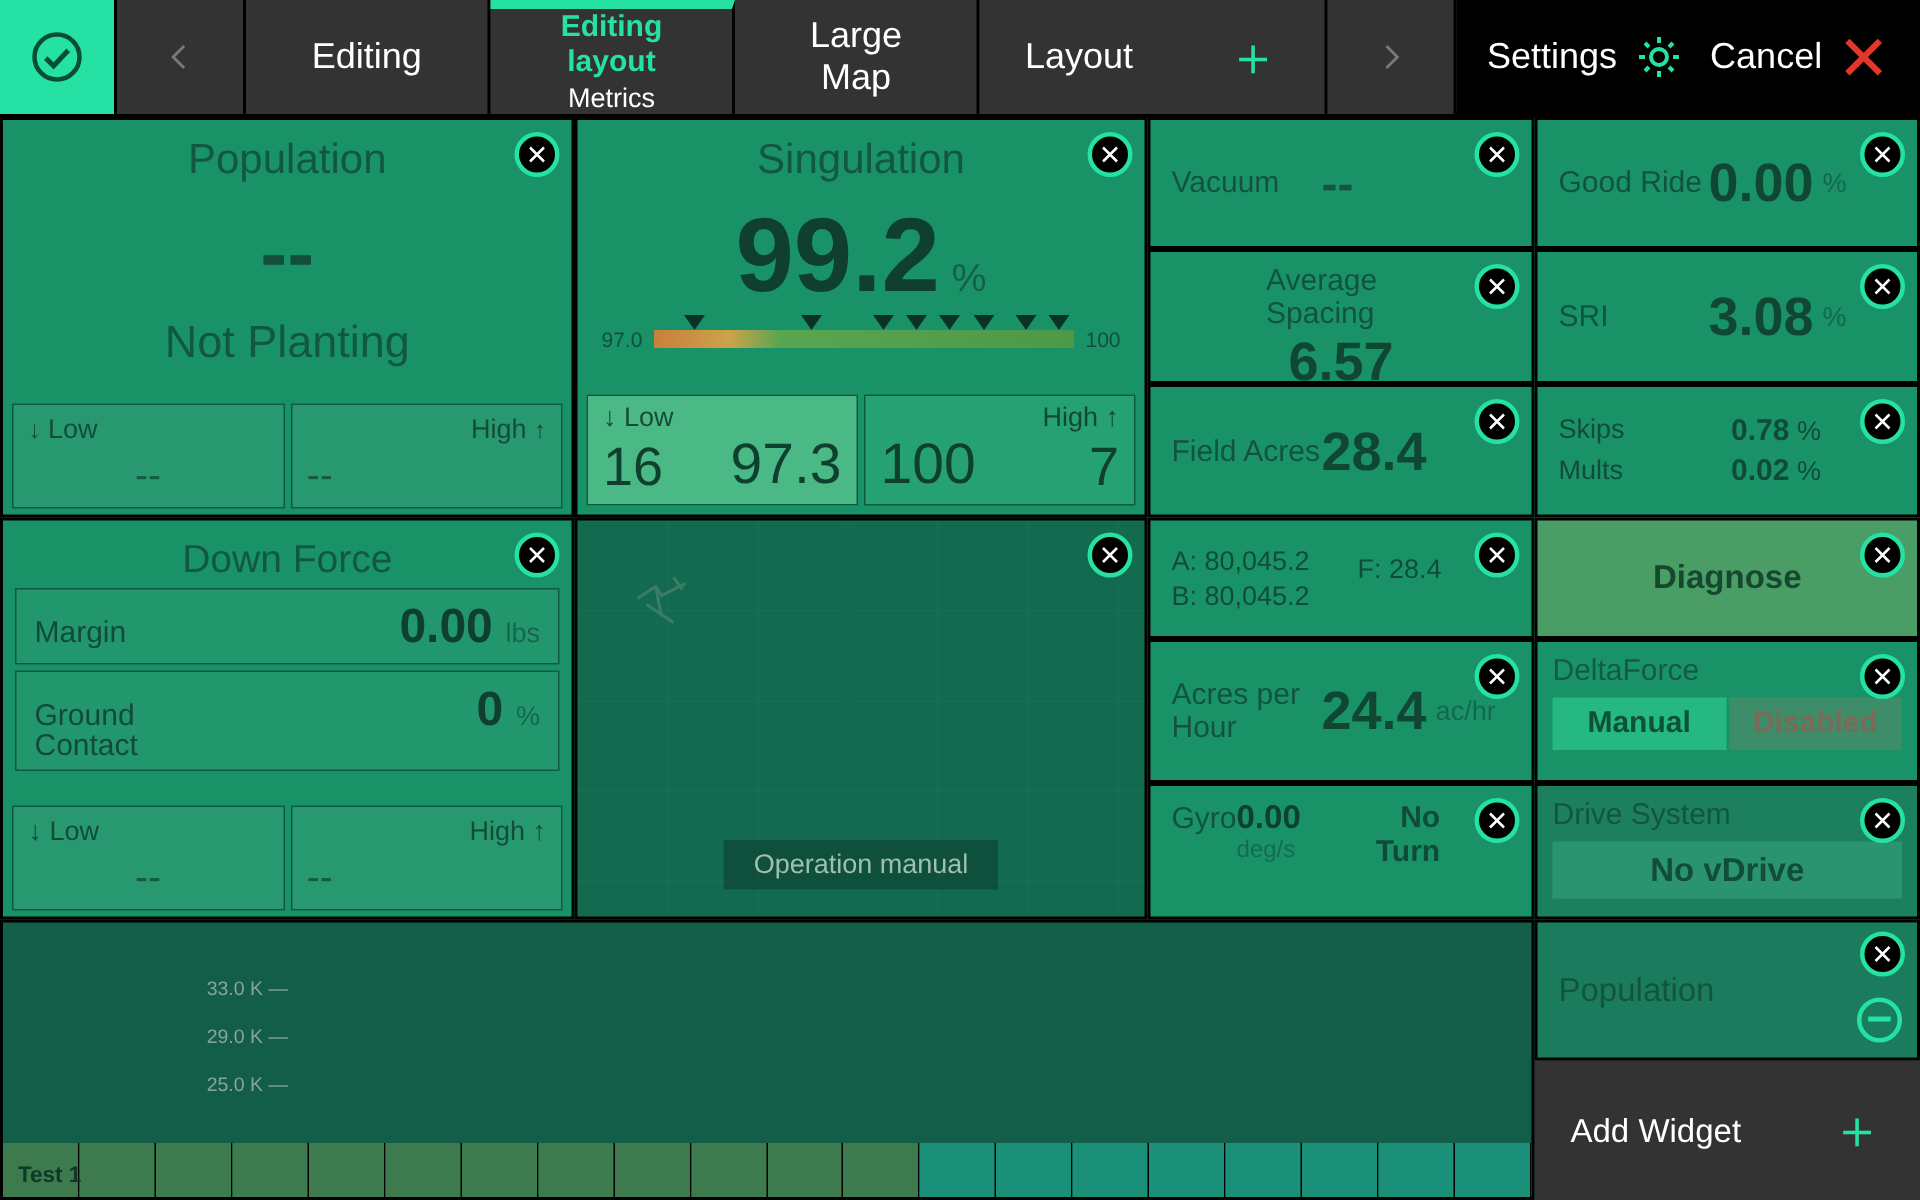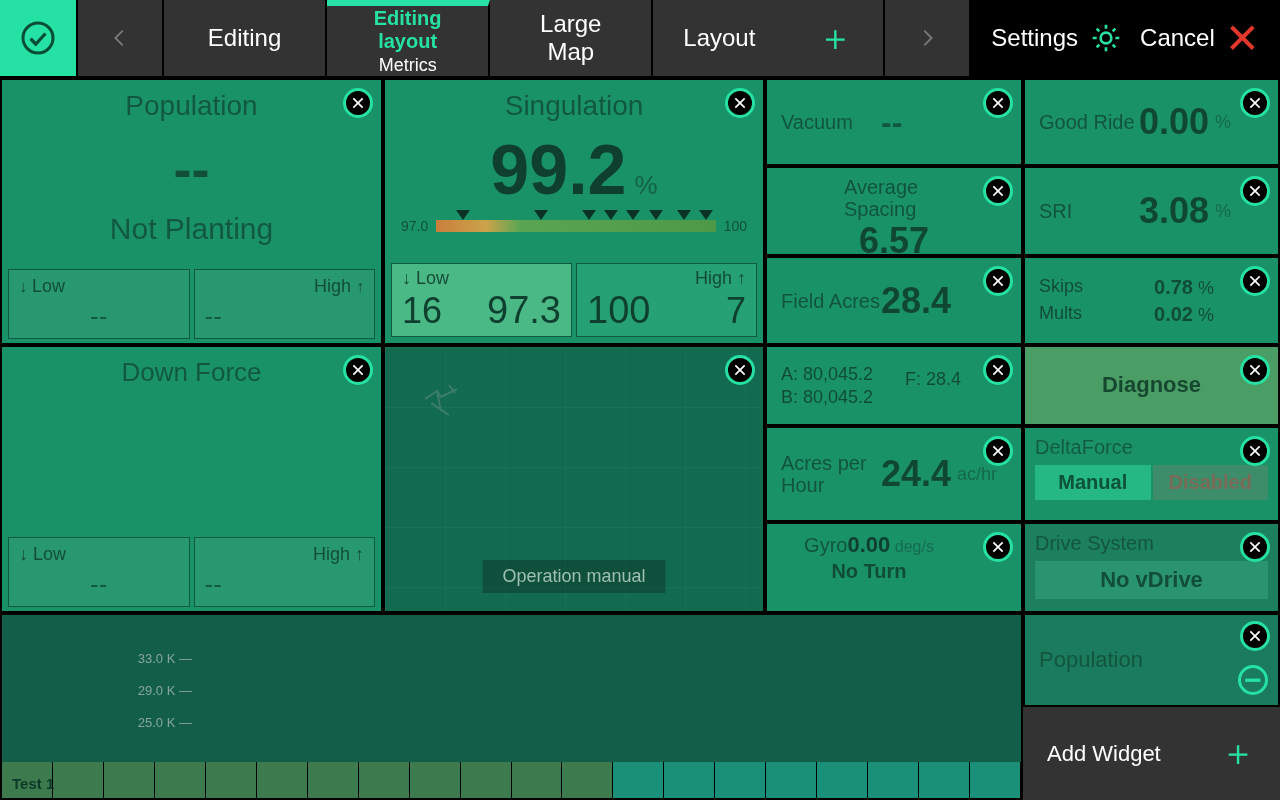--- a/index.html
+++ b/index.html
@@ -67,21 +67,21 @@
 .delta-cell .ttl { font-size: 20px; color: #0f3f2e; opacity: 0.65; margin-bottom: 6px; }
 .delta-btns { display: flex; gap: 2px; }
 .delta-btns .b { flex: 1; text-align: center; padding: 6px 0; font-size: 20px; font-weight: 600; }
 .delta-btns .b1 { background: #25b882; color: #0d5138; }
 .delta-btns .b2 { background: #3d8d6a; color: #7a6b58; }
 
 .drive-cell { flex-direction: column; align-items: stretch; padding: 8px 10px; background: #1c7f5e; }
 .drive-cell .ttl { font-size: 20px; color: #0f3f2e; opacity: 0.65; margin-bottom: 6px; }
 .drive-cell .btn { background: #2a9470; text-align: center; padding: 6px 0; font-size: 22px; font-weight: 600; color: #114d3a; }
 
-.gyro-cell { flex-direction: column; align-items: center; }
+.gyro-cell { flex-direction: row; align-items: flex-start; }
 .gyro-cell .r1 { display: flex; justify-content: space-between; align-items: baseline; }
 .gyro-cell .r1 .lbl { width: auto; }
 .gyro-cell .r1 .v { font-size: 22px; font-weight: 600; color: #0f3f2e; }
 .gyro-cell .r1 .u { font-size: 16px; opacity: 0.55; }
 .gyro-cell .r2 { text-align: right; font-size: 20px; font-weight: 600; color: #0f3f2e; opacity: 0.85; margin-top: 2px; padding-right: 50px; }
 
 .pop-minus .lbl { width: auto; font-size: 22px; opacity: 0.65; }
 .pop-minus .minus { position: absolute; right: 10px; bottom: 10px; width: 30px; height: 30px; border-radius: 50%; border: 3px solid #25e2a4; display: flex; align-items: center; justify-content: center; color: #25e2a4; font-size: 30px; font-weight: 600; background: transparent; }
 
 .add-widget { background: #333; color: #fff; border: none; display: flex; align-items: center; justify-content: space-between; padding: 0 24px; }
@@ -286,20 +286,30 @@
       </div>
   </div>
 
   <div class="df-cell" style="left:0; top:267px; width:383px; height:268px;">
     <div class="title-md">Down Force</div>
     <div class="close teal">
         <svg viewBox="0 0 24 24">
           <path d="M5 5L19 19M19 5L5 19" stroke="#fff" stroke-width="2.5"></path>
         </svg>
       </div>
+    <div class="df-rows">
+      <div class="r">
+          <span class="l">Margin</span>
+          <span><span class="v">0.00</span> <span class="u">lbs</span></span>
+        </div>
+      <div class="r">
+          <span class="l">Ground Contact</span>
+          <span><span class="v">0</span> <span class="u">%</span></span>
+        </div>
+    </div>
     <div class="lowhigh">
       <div class="box">
         <div class="label"><span>↓</span> <span>Low</span></div>
         <div class="val">--</div>
       </div>
       <div class="box">
         <div class="label" style="text-align:right;"><span>High</span> <span>↑</span></div>
         <div class="val" style="text-align:left;">--</div>
       </div>
     </div>

